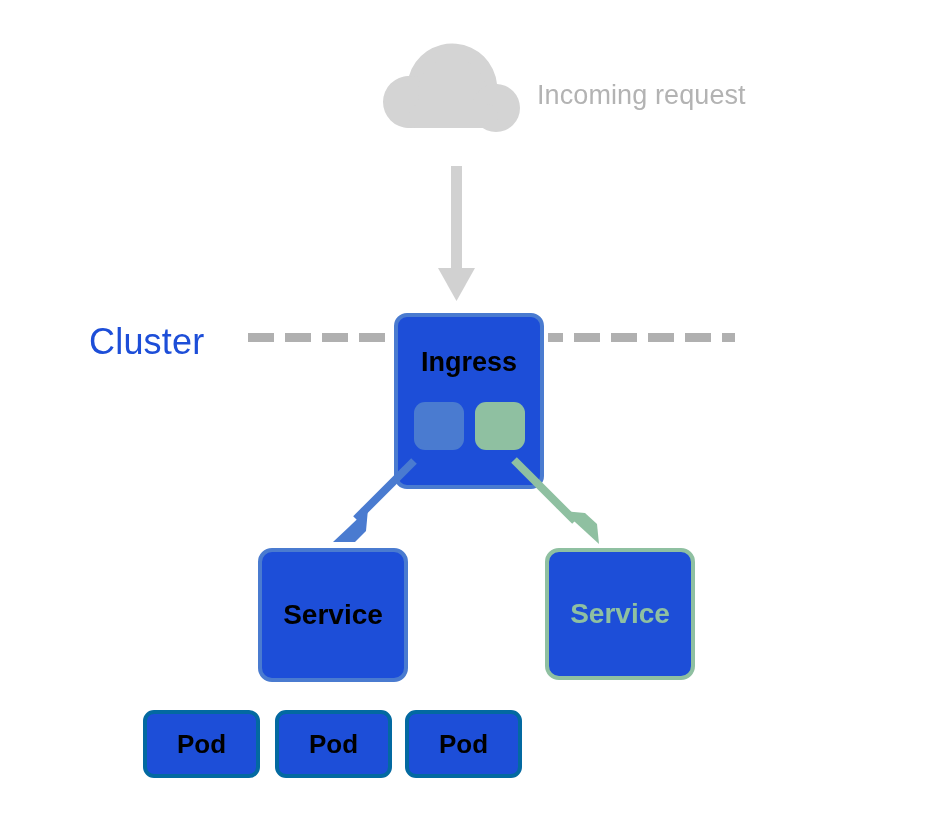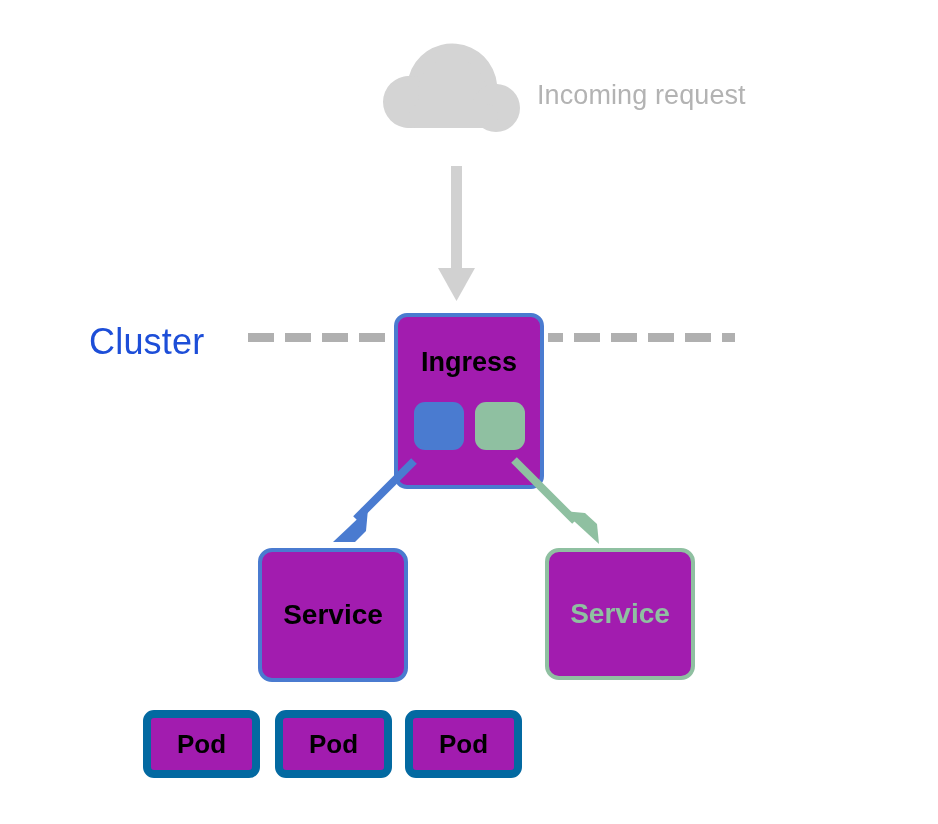--- a/index.html
+++ b/index.html
@@ -59,21 +59,21 @@
     position: absolute;
     height: 9px;
     background: #b0b0b0;
     top: 333px;
   }
 
   
   .node-box {
     position: absolute;
     box-sizing: border-box;
-    background: #a21caf;
+    background: #1d4ed8;
     display: flex;
     align-items: center;
     justify-content: center;
   }
   .ingress-box {
     left: 394px;
     top: 313px;
     width: 150px;
     height: 176px;
     border: 4px solid #4a7bd0;
@@ -132,21 +132,21 @@
   .svc-green .svc-text {
     font-size: 28px;
     font-weight: bold;
     color: #8fc0a1;
   }
 
   .pod-box {
     top: 710px;
     width: 117px;
     height: 68px;
-    border: 8px solid #0369a1;
+    border: 4px solid #0369a1;
     border-radius: 11px;
   }
   .pod-text {
     font-size: 26px;
     font-weight: bold;
     color: #000000;
   }
   .pod-1 { left: 143px; }
   .pod-2 { left: 275px; }
   .pod-3 { left: 405px; }

